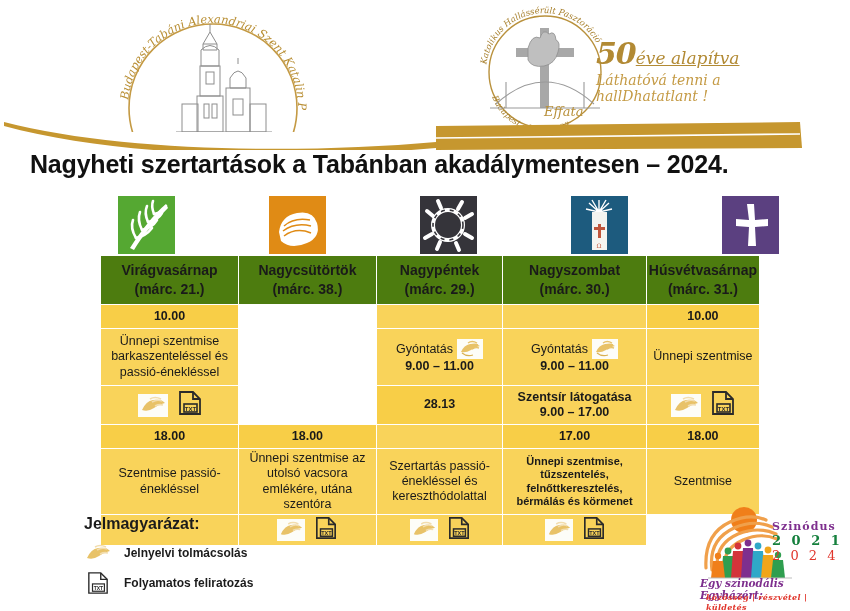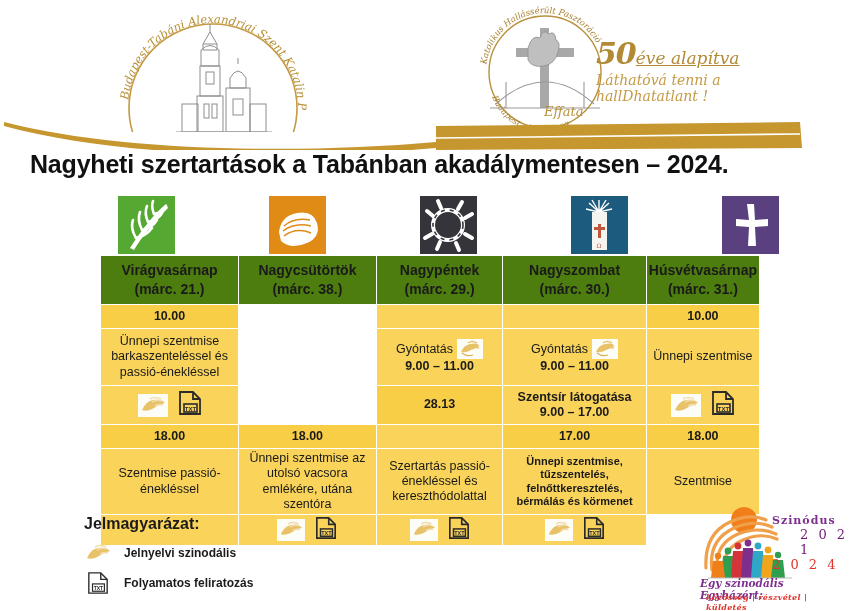--- a/index.html
+++ b/index.html
@@ -60,23 +60,23 @@
 
   
   #legend{position:absolute;left:84px;top:515px;width:300px;}
   #legend .ltitle{font-size:16px;font-weight:bold;margin-bottom:8px;color:#1b1b1b;}
   #legend .lrow{display:flex;align-items:center;gap:12px;margin-bottom:6px;}
   #legend .lrow .lbl{font-size:12px;font-weight:bold;color:#1b1b1b;}
   #legend .lico{width:28px;height:24px;display:flex;align-items:center;justify-content:center;}
 
   
   #synod{position:absolute;left:692px;top:498px;width:158px;height:113px;}
-  #synod .stext{position:absolute;left:80px;top:16px;}
+  #synod .stext{position:absolute;left:80px;top:22px;}
   #synod .s-word{font-family:"DejaVu Serif", serif;font-size:11px;font-weight:bold;color:#7e2f8e;letter-spacing:1px;}
-  #synod .s-y1{font-family:"DejaVu Serif", serif;font-size:13px;font-weight:normal;color:#701a75;letter-spacing:3px;margin-left:28px;}
+  #synod .s-y1{font-family:"DejaVu Serif", serif;font-size:13px;font-weight:bold;color:#15803d;letter-spacing:3px;}
   #synod .s-y2{font-family:"DejaVu Serif", serif;font-size:13px;font-weight:normal;color:#e0352b;letter-spacing:3px;}
   #synod .s-tag{position:absolute;left:8px;top:79px;font-family:"DejaVu Serif", serif;
     font-size:10.5px;font-style:italic;font-weight:bold;color:#7e2f8e;}
   #synod .s-sub{position:absolute;left:14px;top:94px;font-family:"DejaVu Serif", serif;
     font-size:8px;font-style:italic;font-weight:bold;color:#e0352b;letter-spacing:.3px;}
 </style>
 </head>
 <body>
 
 <div id="logo-band">
@@ -446,21 +446,21 @@
     <span class="lico">
       <svg width="26" height="21" viewBox="0 0 26 21">
         <path d="M2 15 q4 -9 11 -10 q8 -1 12 3 q-6 1 -11 5 q-6 4 -12 2 z" fill="#e8c268"></path>
         <g stroke="#f2ddae" stroke-width="1.6" fill="none">
           <path d="M10 4 q5 -3 11 0"></path>
             <path d="M12 7 q5 -3 10 -1"></path>
             <path d="M15 11 q4 -2 8 -1"></path>
         </g>
       </svg>
     </span>
-    <span class="lbl">Jelnyelvi szinodális</span>
+    <span class="lbl">Jelnyelvi tolmácsolás</span>
   </div>
   <div class="lrow">
     <span class="lico">
       <svg width="22" height="24" viewBox="0 0 24 26">
         <path d="M2 2 h13 l7 7 v15 h-20 z" fill="none" stroke="#2a2a2a" stroke-width="1.5"></path>
         <path d="M15 2 v7 h7" fill="none" stroke="#2a2a2a" stroke-width="1.5"></path>
         <rect x="6" y="14" width="13" height="8" fill="none" stroke="#2a2a2a" stroke-width="1.3"></rect>
         <text x="12.5" y="20.5" font-size="5.5" text-anchor="middle" fill="#2a2a2a" font-family="Liberation Sans, sans-serif" font-weight="bold">TXT</text>
       </svg>
     </span>

